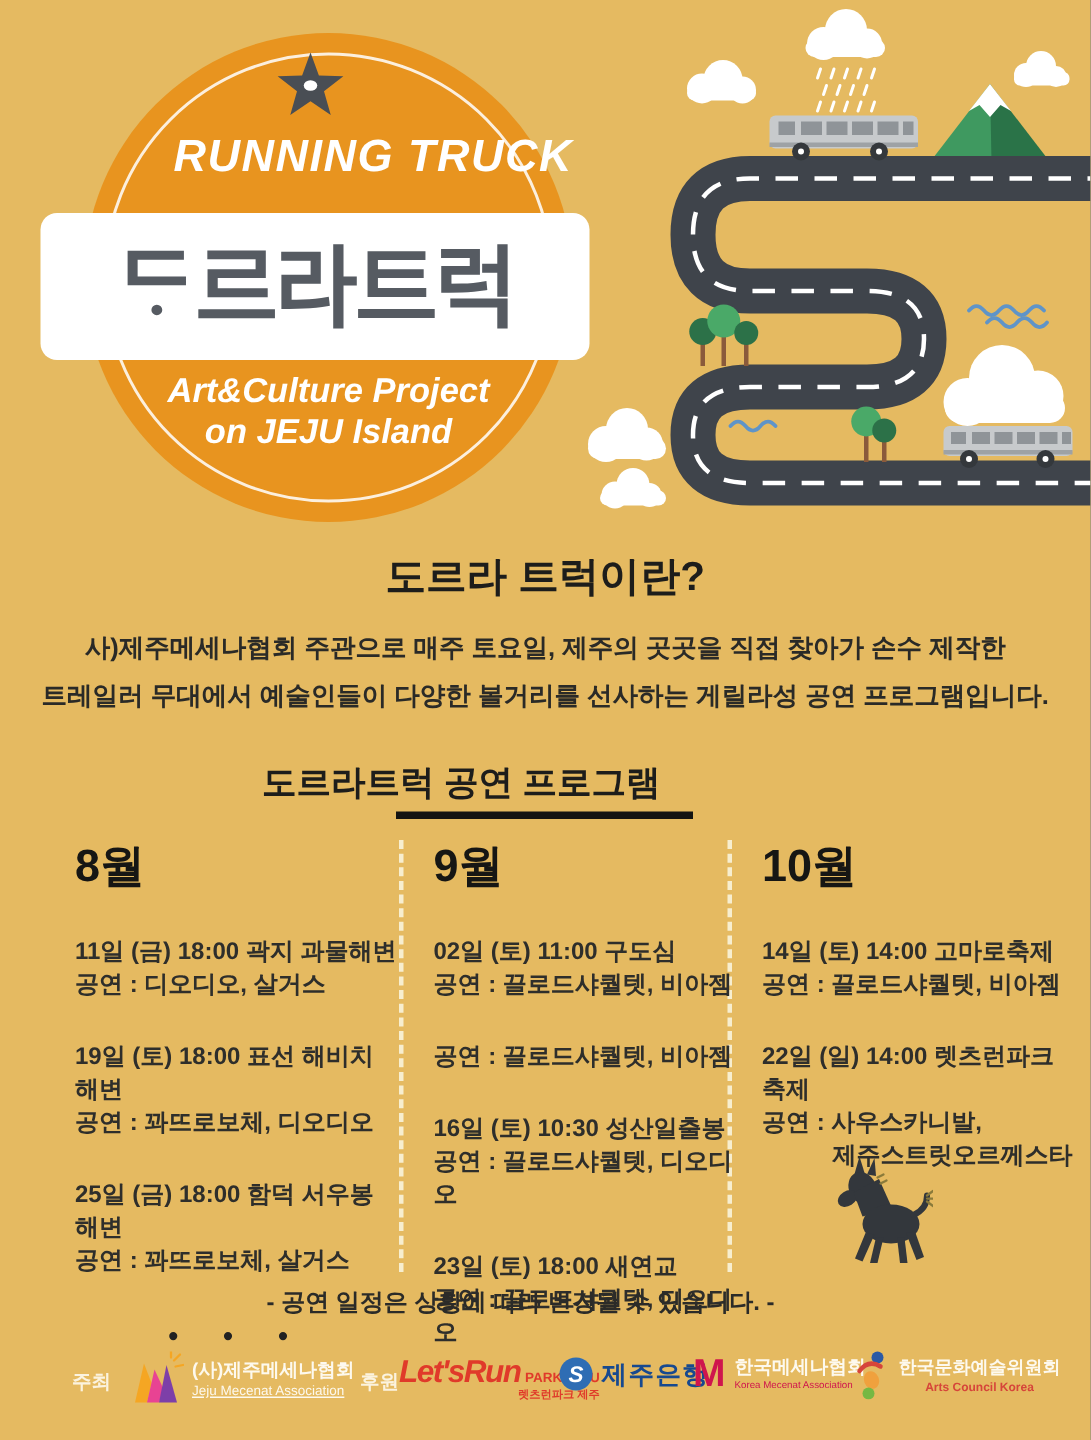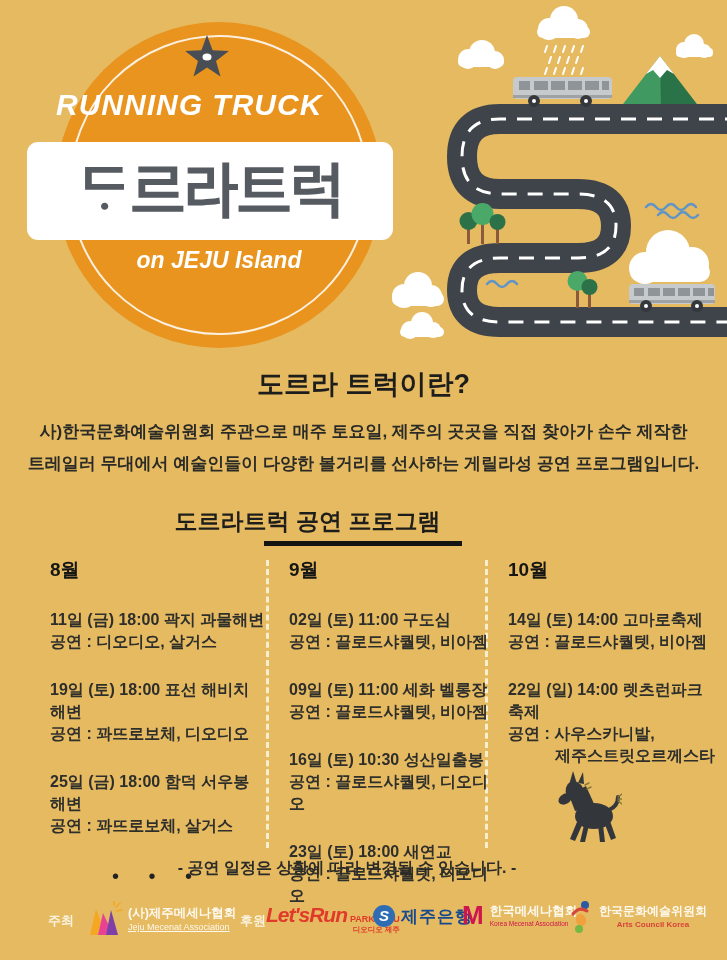--- a/index.html
+++ b/index.html
@@ -7,21 +7,21 @@
     position:relative;width:727px;height:960px;margin:0 auto;
     background:#e5ba61;overflow:hidden;
     font-family:"Liberation Sans",sans-serif;color:#1d1d1b;
   }
   
   .badge-circle{position:absolute;left:56px;top:22px;width:326px;height:326px;
     border-radius:50%;background:#e8941f;}
   .badge-ring{position:absolute;left:13px;top:13px;right:13px;bottom:13px;
     border:2px solid rgba(255,255,255,.85);border-radius:50%;}
   .badge-star{position:absolute;left:183px;top:33px;width:48px;height:46px;}
-  .badge-toplabel{position:absolute;left:56px;top:88px;width:326px;text-align:left;
+  .badge-toplabel{position:absolute;left:56px;top:88px;width:326px;text-align:right;
     color:#fff;font-weight:bold;font-style:italic;font-size:30px;letter-spacing:1px;}
   .badge-band{position:absolute;left:27px;top:142px;width:366px;height:98px;
     background:#fff;border-radius:11px;}
   .badge-title{width:100%;height:100%;display:flex;align-items:center;justify-content:center;
     font-size:60px;font-weight:bold;color:#565b62;letter-spacing:-2px;}
   .badge-sub{position:absolute;left:56px;top:247px;width:326px;text-align:center;
     color:#fff;font-weight:bold;font-style:italic;font-size:23px;line-height:27px;}
   
   .illu{position:absolute;left:0;top:0;width:727px;height:350px;}
   
@@ -31,21 +31,21 @@
     font-size:17px;line-height:32px;font-weight:bold;color:#2a2a27;}
   .about-text div{white-space:nowrap;}
   
   .program-heading{position:absolute;left:0;top:506px;width:615px;text-align:center;
     font-size:23px;font-weight:bold;}
   .program-underline{position:absolute;left:264px;top:541px;width:198px;height:5px;background:#141412;}
   .divider{position:absolute;top:560px;height:288px;border-left:3px dashed #f7eecf;}
   .divider.d1{left:266px;} .divider.d2{left:485px;}
   .col{position:absolute;top:557px;width:215px;}
   .col.c1{left:50px;} .col.c2{left:289px;} .col.c3{left:508px;}
-  .month{font-size:19px;font-weight:bold;margin:0 0 26px 0;color:#161614;}
+  .month{font-size:30px;font-weight:bold;margin:0 0 26px 0;color:#161614;}
   .event{margin-bottom:26px;font-size:16px;line-height:22px;color:#2e2e2b;font-weight:bold;}
   .event .cont{padding-left:47px;}
   .more-dots{margin-top:28px;padding-left:62px;font-size:20px;letter-spacing:12px;color:#222;}
   .donkey{position:absolute;left:556px;top:770px;width:66px;height:74px;}
   .note{position:absolute;left:0;top:858px;width:694px;text-align:center;
     font-size:16px;font-weight:bold;color:#2b2b28;}
   
   .footer{position:absolute;left:0;top:896px;width:727px;height:52px;font-weight:bold;}
   .f-label{position:absolute;top:16px;font-size:13px;color:#fbf3df;}
   .f-label.host{left:48px;text-align:center;} .f-label.sponsor{left:240px;}
@@ -197,26 +197,27 @@
   </div>
   <svg class="badge-star" viewBox="0 0 48 46">
     <polygon points="24,2 29.6,17.3 45.9,17.9 33,27.9 37.5,43.6 24,34.5 10.5,43.6 15,27.9 2.1,17.9 18.4,17.3" fill="#494e54"></polygon>
     <ellipse cx="24" cy="24" rx="4.5" ry="3.5" fill="#ffffff"></ellipse>
   </svg>
   <div class="badge-toplabel">RUNNING TRUCK</div>
   <div class="badge-band">
     <div class="badge-title">ᄃᆞ르라트럭</div>
   </div>
   <div class="badge-sub">
+    <div>Art&amp;Culture Project</div>
     <div>on JEJU Island</div>
   </div>
 
   <div class="about-heading">도르라 트럭이란?</div>
   <div class="about-text">
-    <div>사)한국문화예술위원회 주관으로 매주 토요일, 제주의 곳곳을 직접 찾아가 손수 제작한</div>
+    <div>사)제주메세나협회 주관으로 매주 토요일, 제주의 곳곳을 직접 찾아가 손수 제작한</div>
     <div>트레일러 무대에서 예술인들이 다양한 볼거리를 선사하는 게릴라성 공연 프로그램입니다.</div>
   </div>
 
   <div class="program-heading">도르라트럭 공연 프로그램</div>
   <div class="program-underline"></div>
 
   <div class="divider d1"></div>
   <div class="divider d2"></div>
 
   <div class="col c1">
@@ -236,21 +237,20 @@
     <div class="more-dots">• • •</div>
   </div>
 
   <div class="col c2">
     <div class="month">9월</div>
     <div class="event">
       <div>02일 (토) 11:00 구도심</div>
       <div>공연 : 끌로드샤퀄텟, 비아젬</div>
     </div>
     <div class="event">
-      <div>09일 (토) 11:00 세화 벨롱장</div>
       <div>공연 : 끌로드샤퀄텟, 비아젬</div>
     </div>
     <div class="event">
       <div>16일 (토) 10:30 성산일출봉</div>
       <div>공연 : 끌로드샤퀄텟, 디오디오</div>
     </div>
     <div class="event">
       <div>23일 (토) 18:00 새연교</div>
       <div>공연 : 끌로드샤퀄텟, 디오디오</div>
     </div>
@@ -307,21 +307,21 @@
       </g>
     </svg>
     <div class="f-hosttext">
       <div class="kr">(사)제주메세나협회</div>
       <div class="en">Jeju Mecenat Association</div>
     </div>
 
     <div class="f-label sponsor">후원</div>
     <div class="f-letsrun">
       <span class="lr-script">Let'sRun</span><span class="lr-park">PARK JEJU</span>
-      <div class="lr-sub">디오디오 제주</div>
+      <div class="lr-sub">렛츠런파크 제주</div>
     </div>
 
     <div class="f-bank">
       <svg width="24" height="24" viewBox="0 0 24 24">
         <circle cx="12" cy="12" r="11" fill="#2e6db4"></circle>
         <text x="12" y="17" text-anchor="middle" font-size="15" font-style="italic" font-weight="bold" fill="#ffffff" font-family="Liberation Sans, sans-serif">S</text>
       </svg>
       <span class="name">제주은행</span>
     </div>
 

